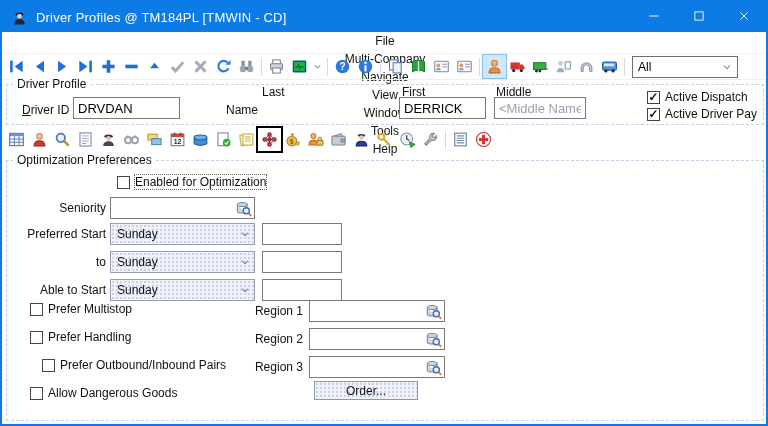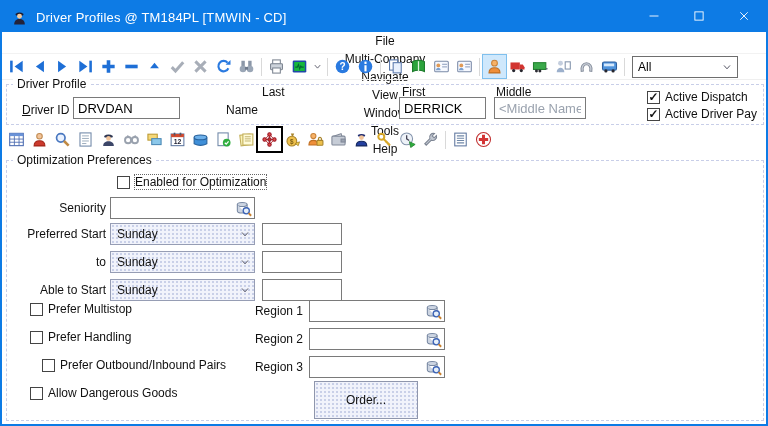--- a/index.html
+++ b/index.html
@@ -55,21 +55,21 @@
               display: flex; align-items: center; justify-content: space-between;
               padding: 0 4px 0 6px; font-size: 12px; color: #111; }
   .hatch { background-color: #f1f3fb;
            background-image: radial-gradient(#c9d0e8 0.9px, transparent 1.1px);
            background-size: 4px 4px; }
   .cbrow { position: absolute; display: flex; align-items: center; gap: 5px; font-size: 12px; color: #111; }
   .cb { display: inline-block; width: 13px; height: 13px; border: 1px solid #444; background: #fff;
         font-size: 12px; line-height: 11px; text-align: center; flex: none; }
   .cb.checked::after { content: "✓"; color: #111; font-weight: bold; }
   .focus-dotted { outline: 1px dotted #666; }
-  .order-btn { position: absolute; left: 312px; top: 379px; width: 104px; height: 38px;
+  .order-btn { position: absolute; left: 312px; top: 379px; width: 104px; height: 19px;
                border: 1px solid #8f96ac; display: flex; align-items: center; justify-content: center;
                font-size: 12px; color: #111; text-align: center; }
 </style>
 </head>
 <body>
 
 <div class="win">
 
   <div class="titlebar">
     <span class="win-icon"><svg xmlns="http://www.w3.org/2000/svg" viewBox="0 0 16 16">

